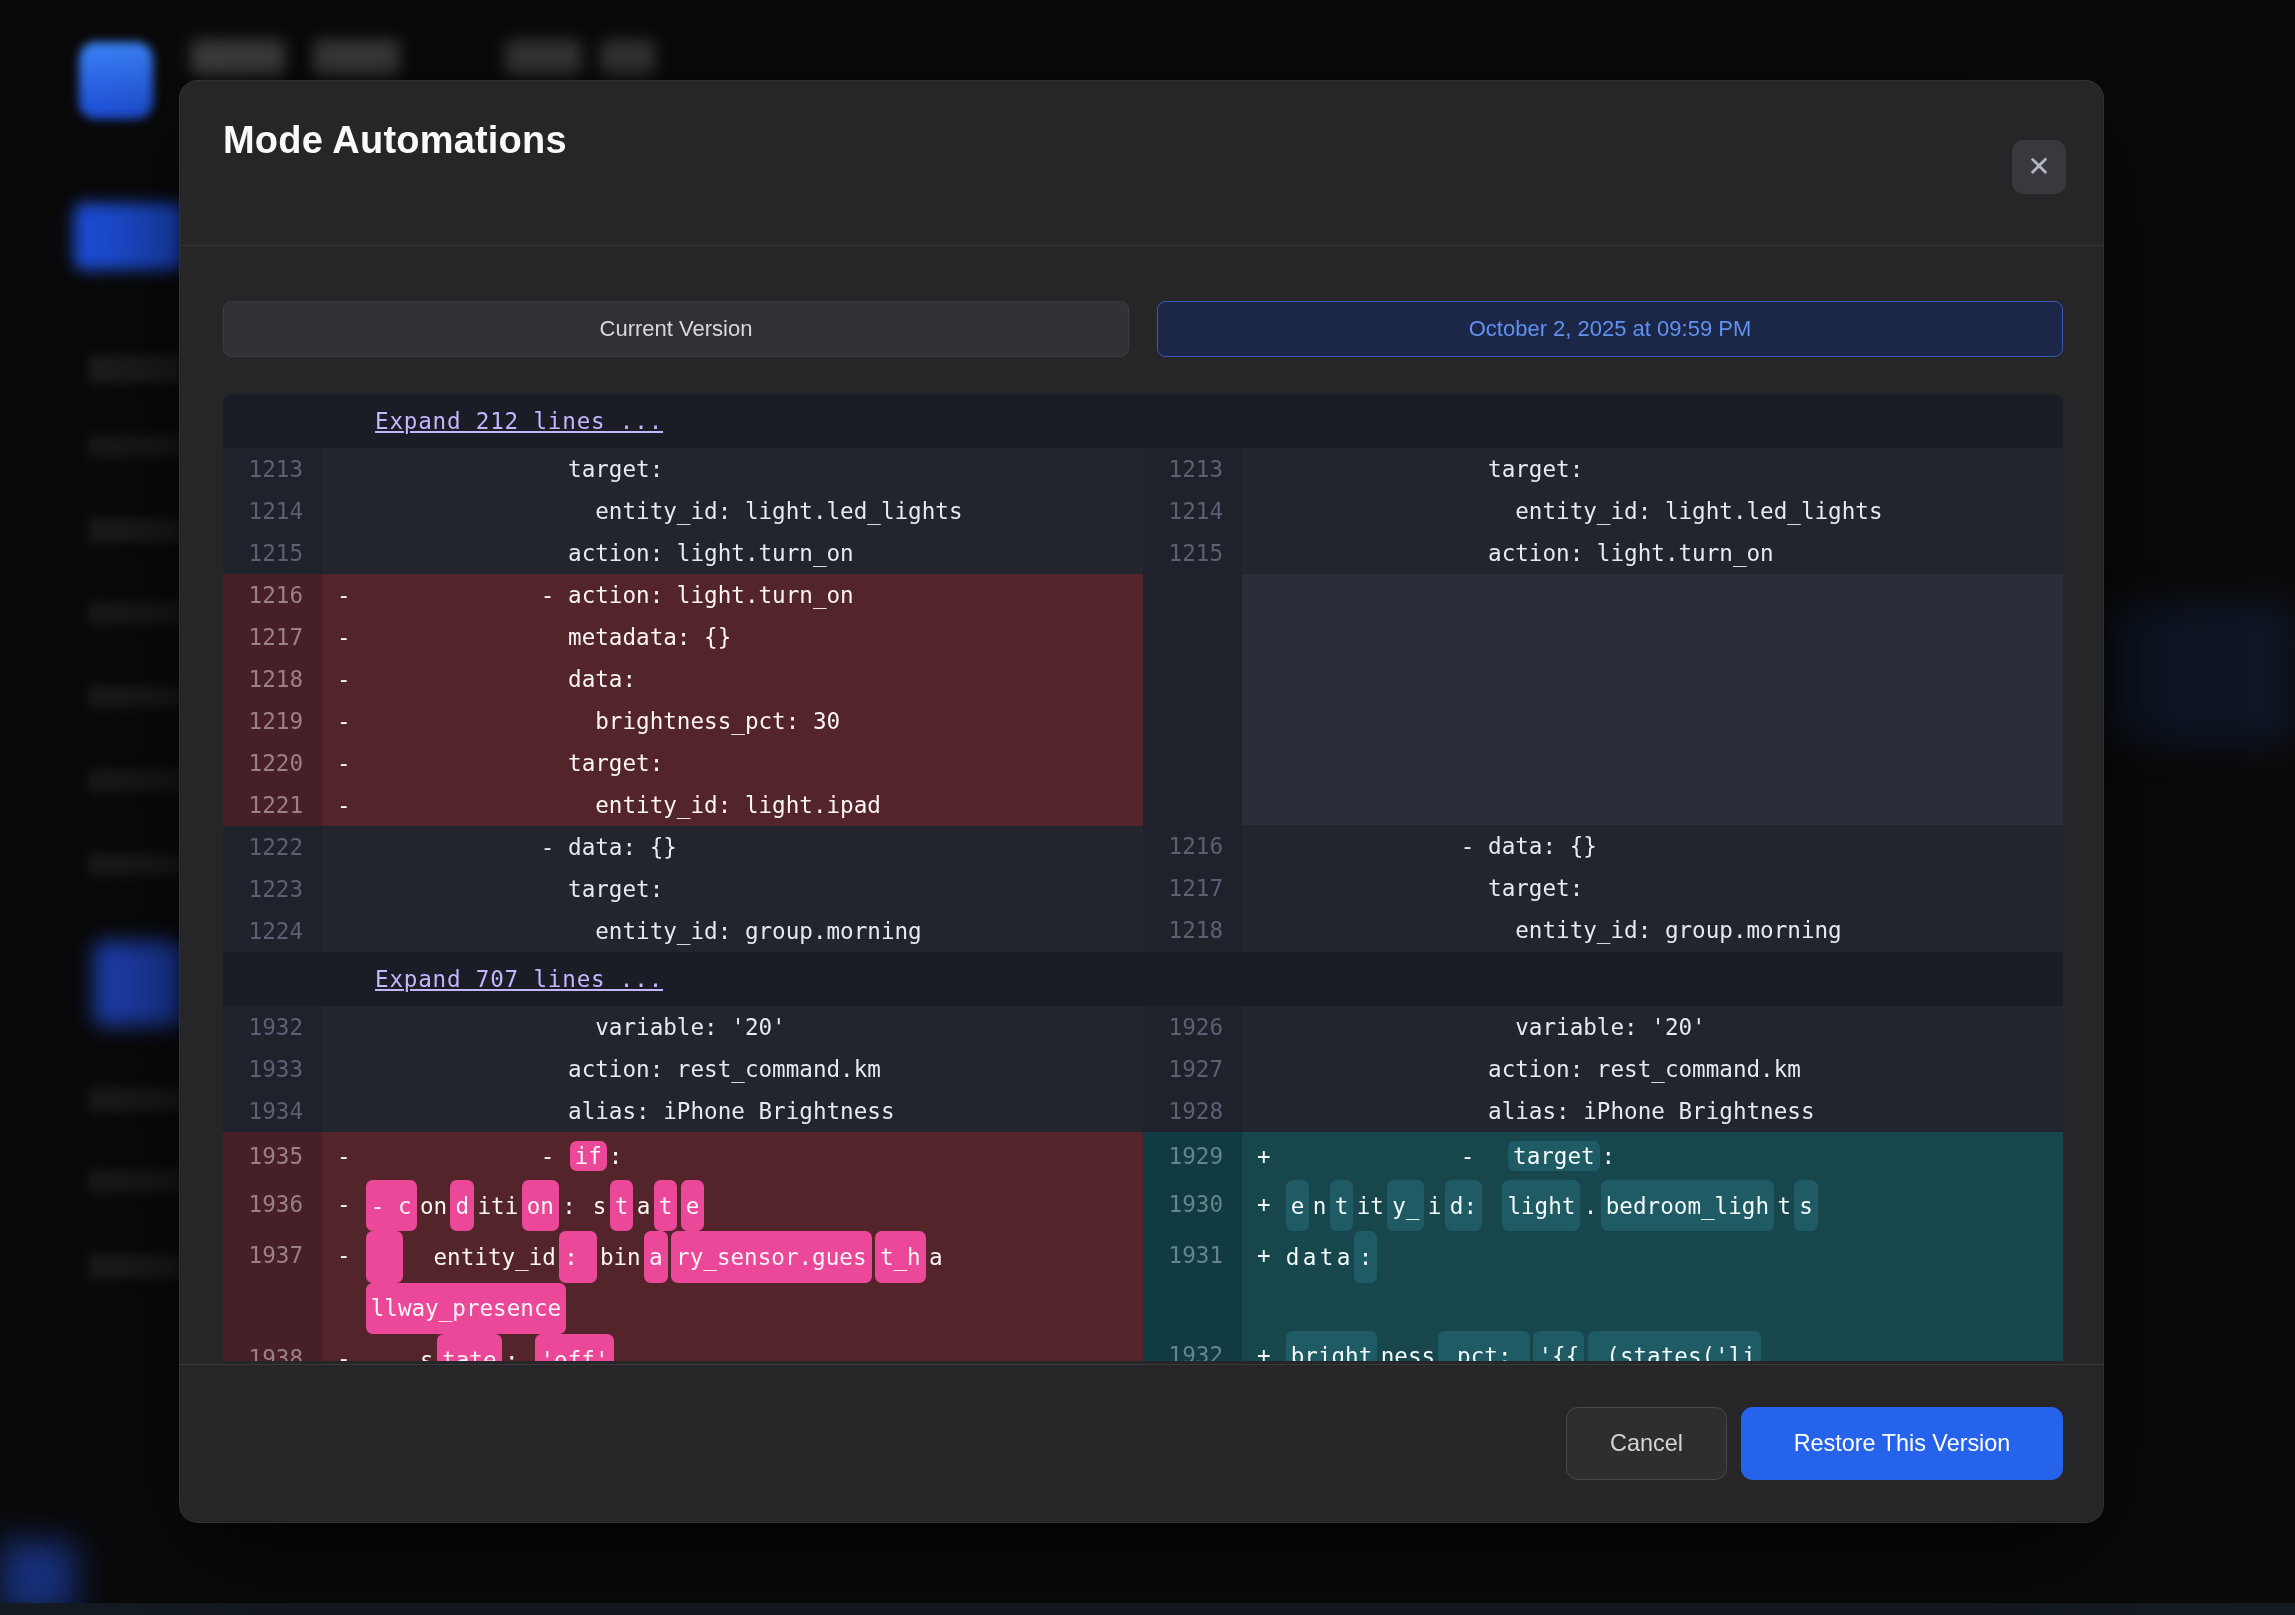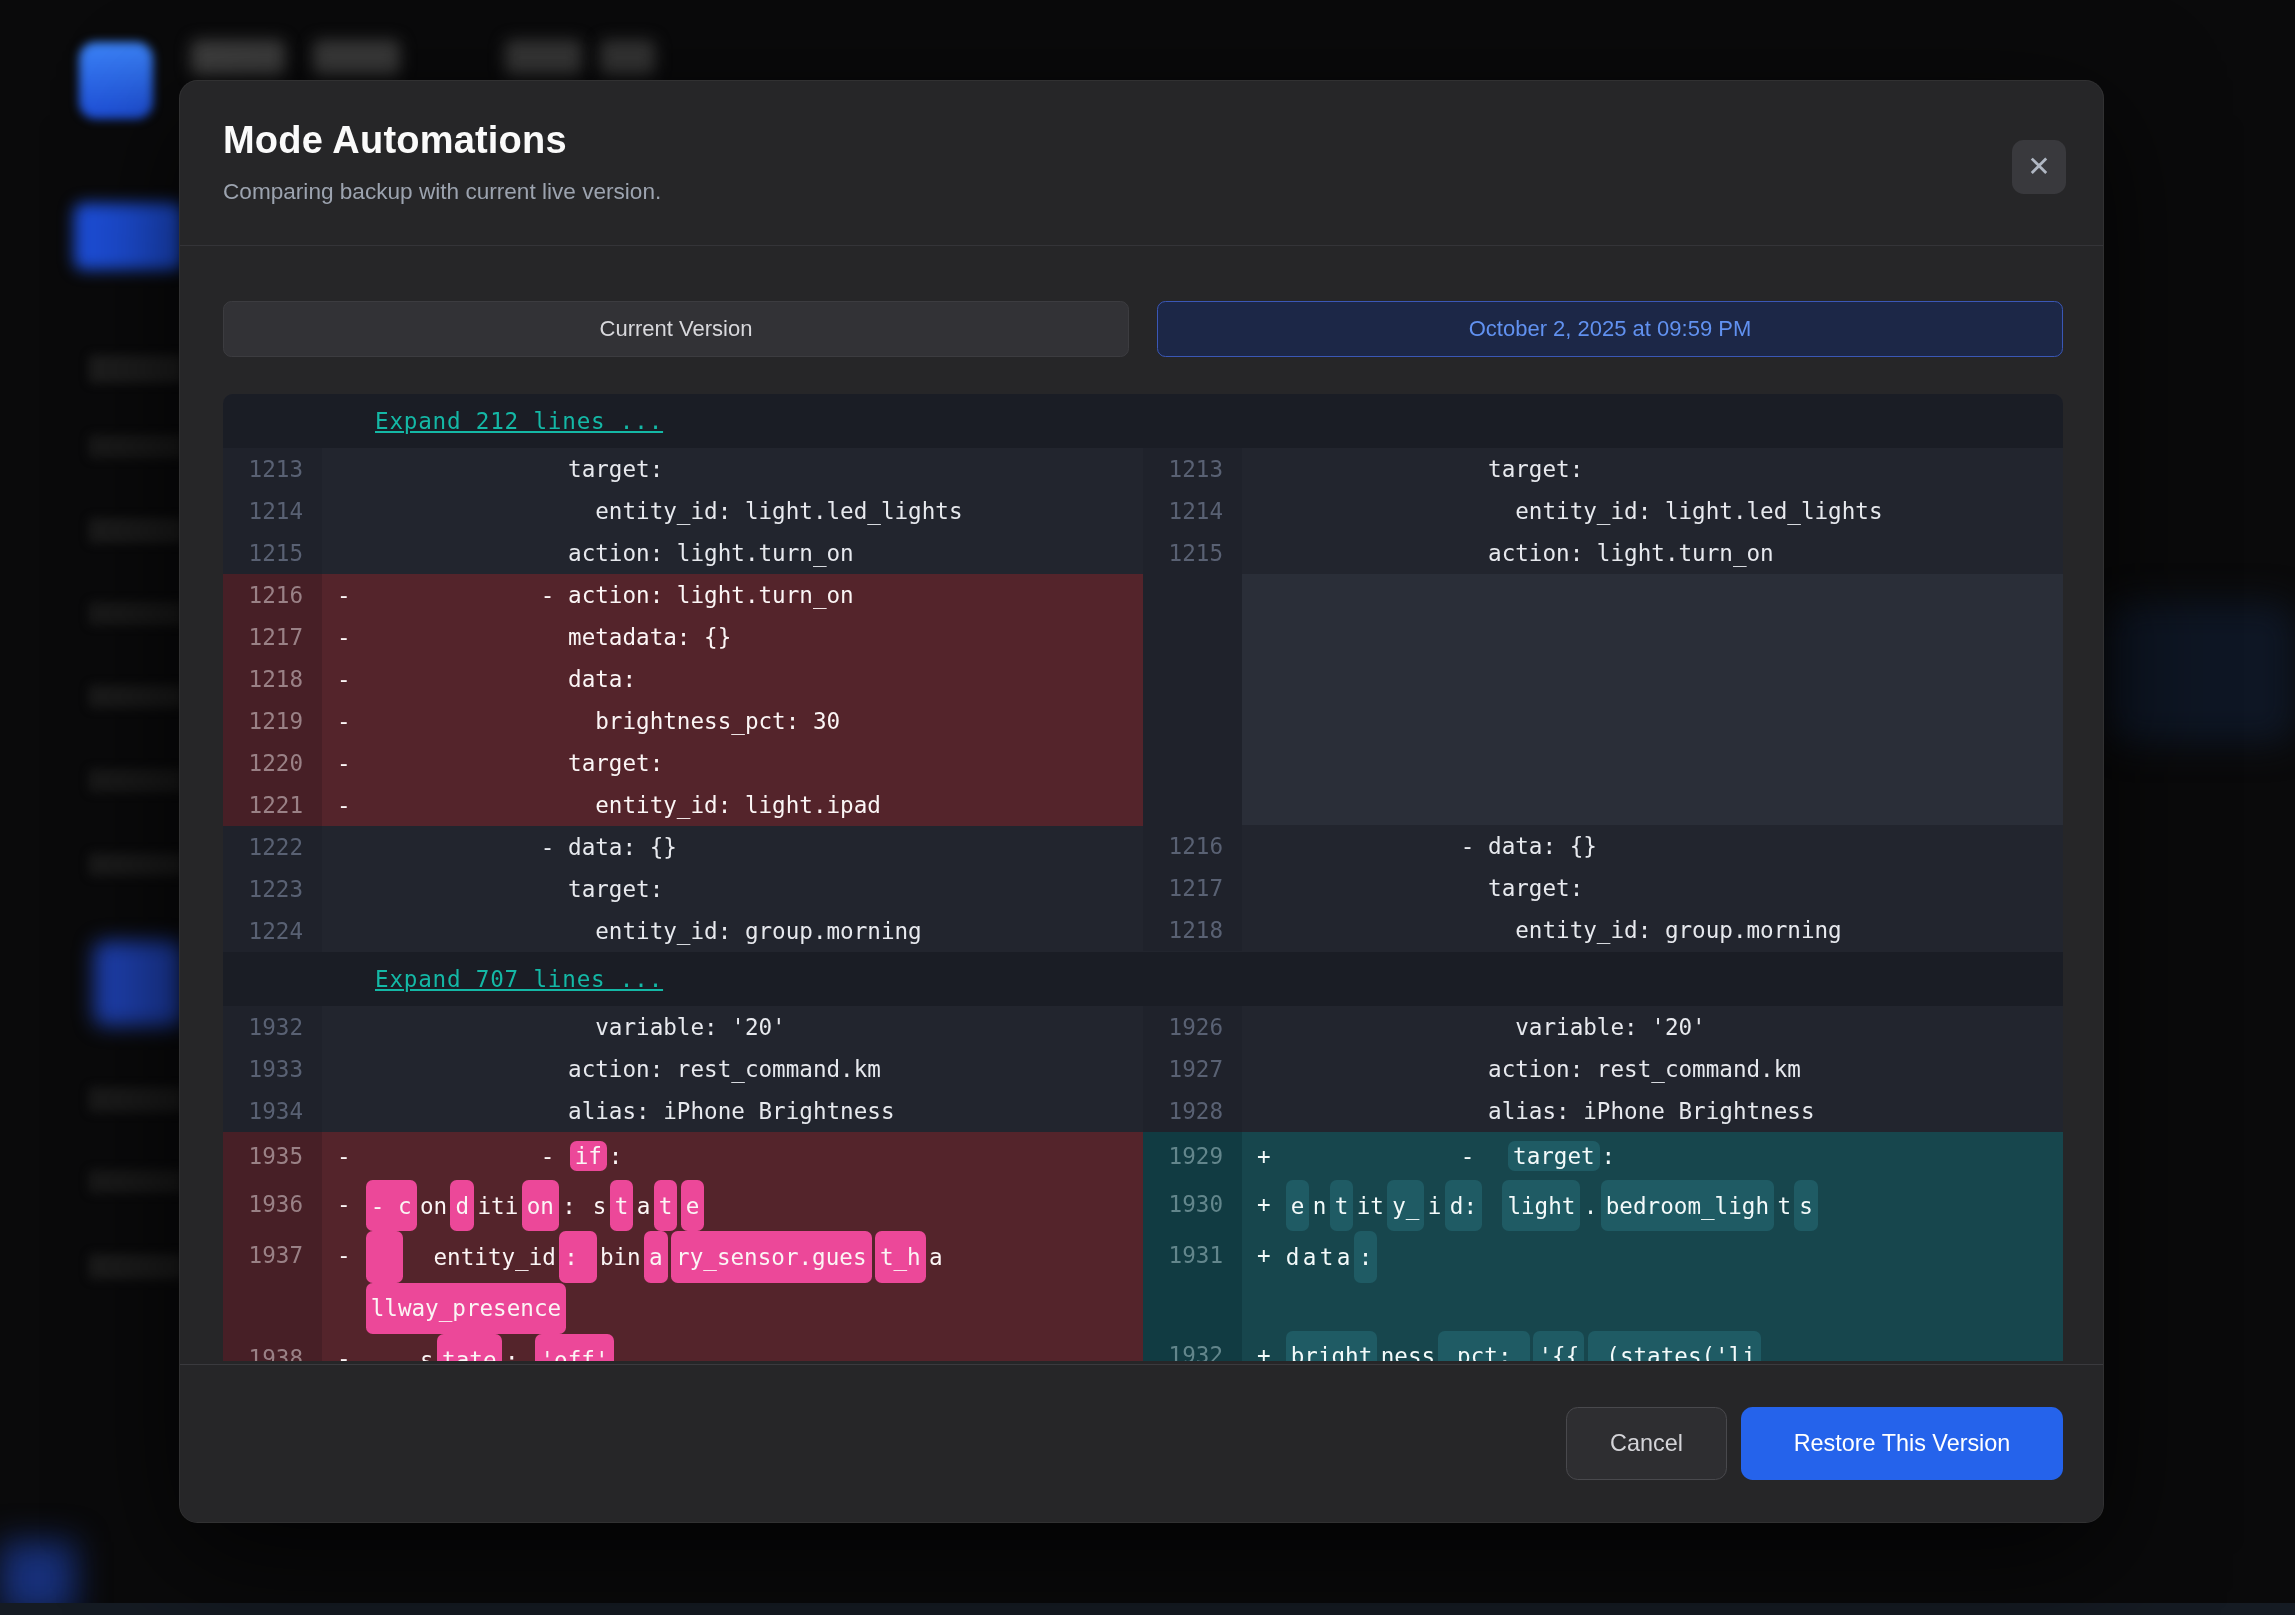--- a/index.html
+++ b/index.html
@@ -45,21 +45,21 @@
   .ver-backup  { background:#1c2747; border:1.7px solid #3a57b6; color:#6191f0; }
 
   
   .diff {
     margin:37px 40px 0 43px; height:967px; overflow:hidden;
     border-radius:10px 10px 0 0; background:#22252e;
     font-family:"DejaVu Sans Mono", monospace; font-size:22.6px;
   }
   .expand-row { height:54px; background:#1a1d25; display:flex; align-items:center; }
   .expand-link {
-    margin-left:152px; color:#14b8a6; text-decoration:underline;
+    margin-left:152px; color:#c4b5fd; text-decoration:underline;
     font-size:22.6px; cursor:pointer; letter-spacing:0.8px;
   }
   .panels { display:flex; }
   .panel { width:50%; display:flex; flex-direction:column; }
   .row { display:flex; align-items:stretch; min-height:42px; }
   .gutter {
     width:99px; flex:none; text-align:right; padding-right:19px;
     color:#596173; background:#1f222b; line-height:42px; font-size:22.6px;
   }
   .marker { width:42px; flex:none; padding-left:15px; line-height:42px; color:#f0f0f2; }
@@ -123,21 +123,20 @@
   <div class="bg-blob blur6" style="left:89px;top:1254px;width:94px;height:25px;border-radius:5px;background:#1b1b1b;"></div>
   <div class="bg-blob blur20" style="left:2107px;top:602px;width:189px;height:142px;border-radius:25px;background:#0e1624;"></div>
   <div class="bg-blob blur20" style="left:0px;top:1542px;width:75px;height:73px;background:#17307a;"></div>
   <div class="bg-blob" style="left:0;top:1603px;width:2295px;height:11.7px;background:#151b23;"></div>
 </div>
 
 <div class="modal">
 
   <div class="modal-header">
     <div class="modal-title">Mode Automations</div>
-    <div class="modal-subtitle">Comparing backup with current live version.</div>
     <button class="close-btn">
       <span>✕</span>
     </button>
   </div>
 
   <div class="version-row">
     <button class="ver-btn ver-current">Current Version</button>
     <button class="ver-btn ver-backup">October 2, 2025 at 09:59 PM</button>
   </div>
 

